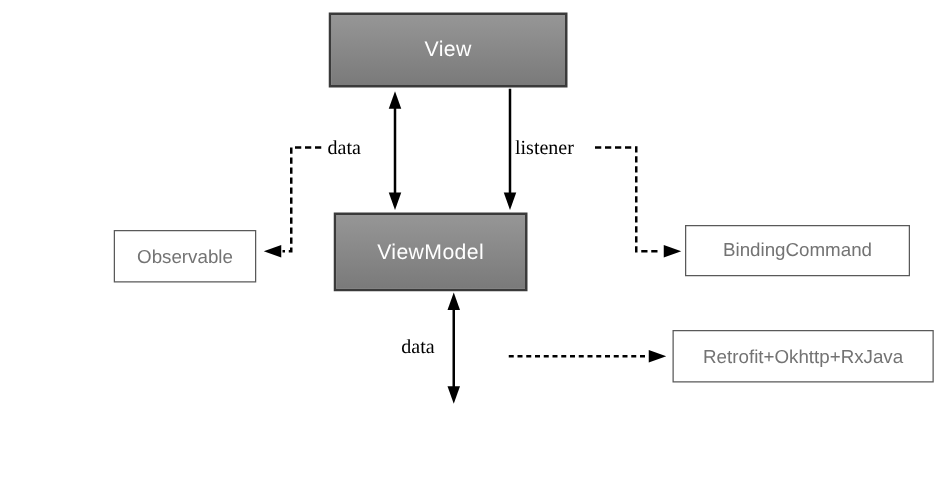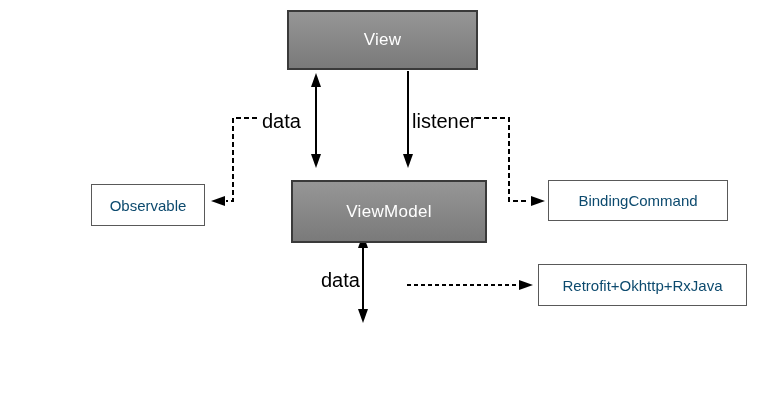--- a/index.html
+++ b/index.html
@@ -19,38 +19,38 @@
     position: absolute;
     box-sizing: border-box;
     background: linear-gradient(to bottom, #969696, #7a7a7a);
     border: 2px solid #3a3a3a;
     color: #ffffff;
     display: flex;
     align-items: center;
     justify-content: center;
     font-size: 17px;
     letter-spacing: 0.3px;
-    margin-left: 24px;
   }
   .white-box {
     position: absolute;
     box-sizing: border-box;
     background: #ffffff;
     border: 1px solid #595959;
-    color: #0c4a6e;
+    color: #737373;
     display: flex;
     align-items: center;
     justify-content: center;
     font-size: 15px;
   }
   .edge-label {
     position: absolute;
     color: #000000;
-    font-size: 20px;
+    font-size: 16px;
     white-space: nowrap;
+    font-family: Liberation Serif, serif;
   }
   svg.arrows {
     position: absolute;
     left: 0;
     top: 0;
     width: 757px;
     height: 402px;
     pointer-events: none;
   }
   svg.arrows line, svg.arrows path {
@@ -90,21 +90,21 @@
     <polygon points="545,201 531,196 531,206"></polygon>
 
     <line class="dashed-fine" x1="407" y1="285" x2="518" y2="285"></line>
     <polygon points="533,285 519,280 519,290"></polygon>
   </svg>
 
   <div class="gray-box" style="left:263px; top:10px; width:191px; height:60px;">
     <span>View</span>
   </div>
 
-  <div class="gray-box" style="left:267px; top:180px; width:196px; height:63px;">
+  <div class="gray-box" style="left:267px; top:170px; width:155px; height:63px;">
     <span>ViewModel</span>
   </div>
 
 
   <div class="white-box" style="left:91px; top:184px; width:114px; height:42px;">
     <span>Observable</span>
   </div>
 
   <div class="white-box" style="left:548px; top:180px; width:180px; height:41px;">
     <span>BindingCommand</span>

